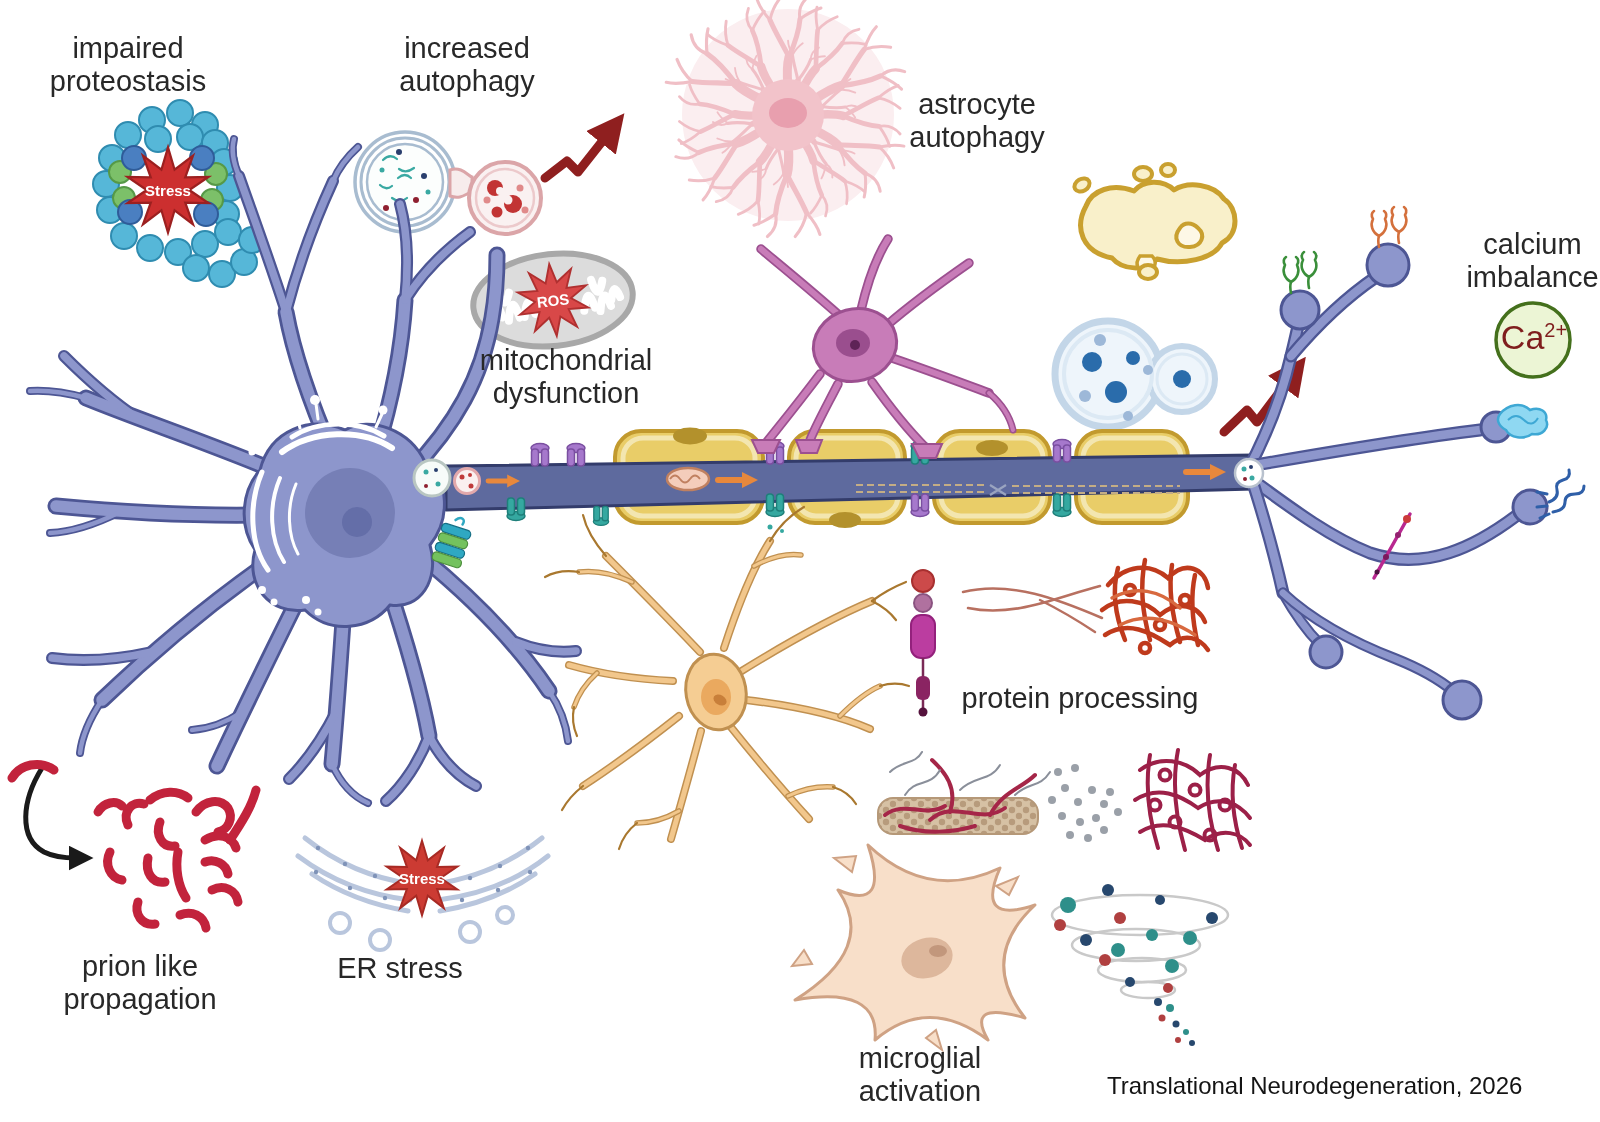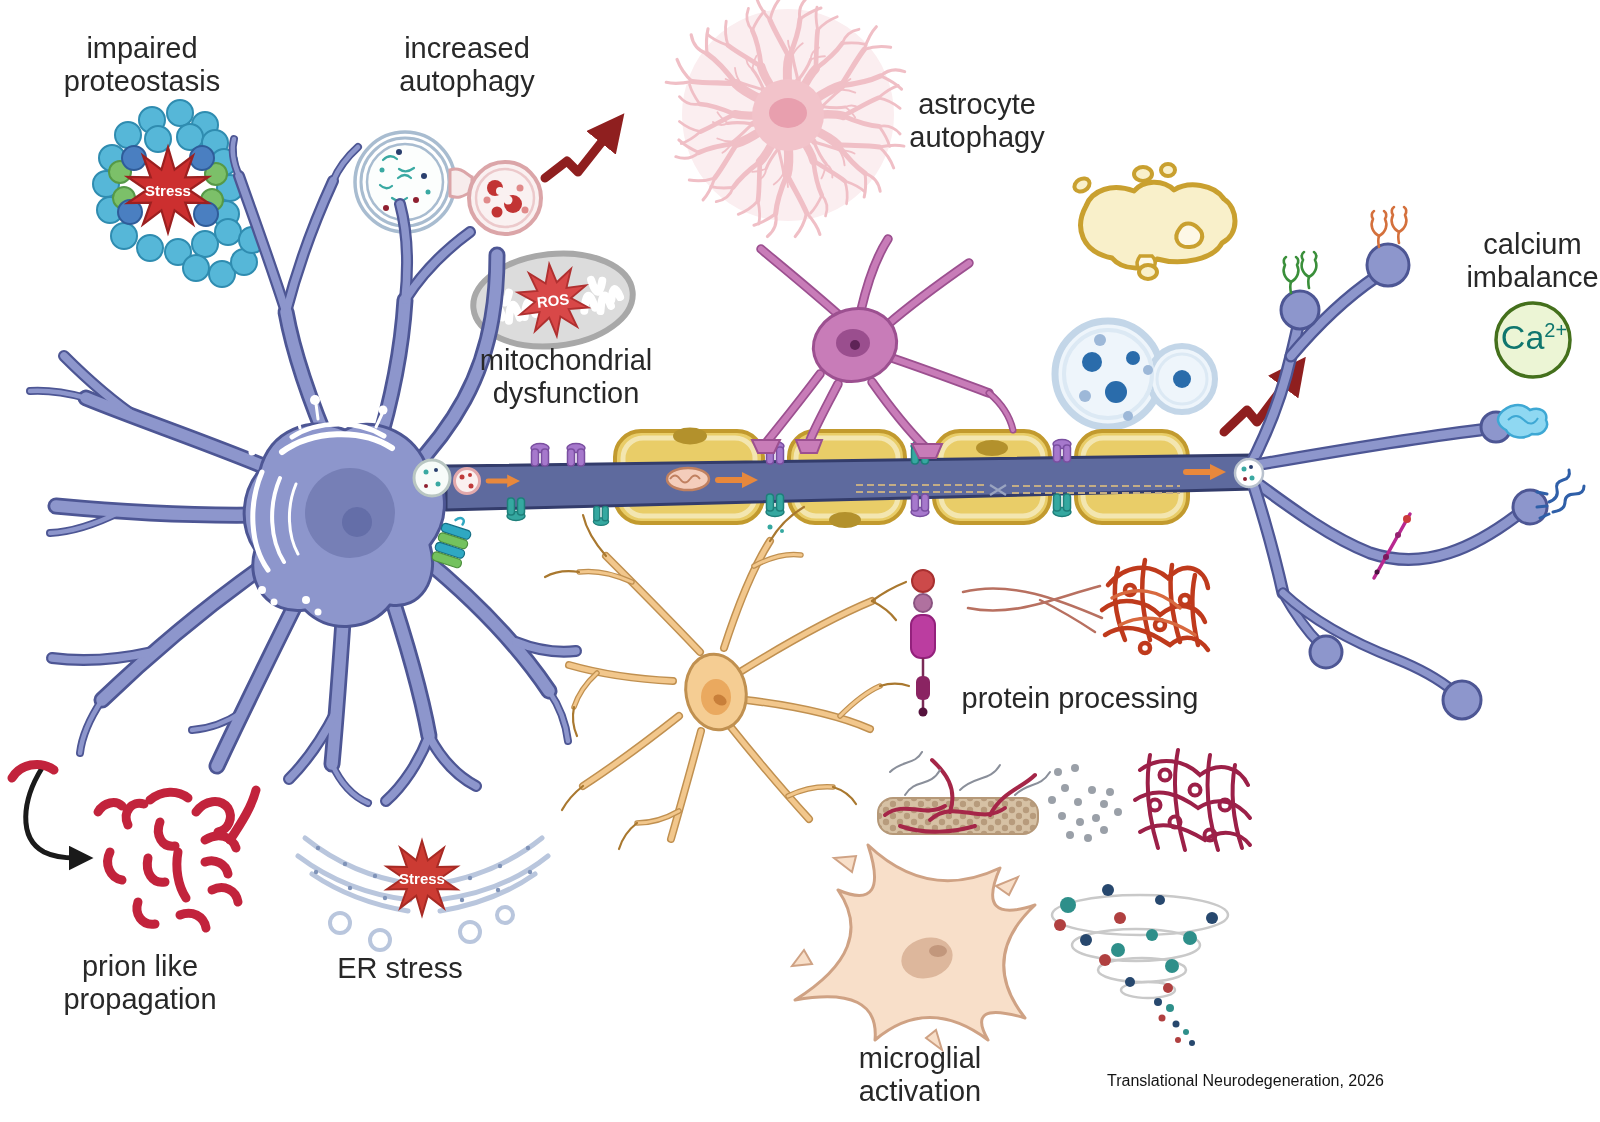--- a/index.html
+++ b/index.html
@@ -1,23 +1,23 @@
 <!DOCTYPE html>
 <html><head>
 <meta charset="utf-8">
 <style>
   body{margin:0;background:#fff}
   .stage{position:relative;width:1600px;height:1122px;background:#fff;overflow:hidden;
          font-family:"Liberation Sans",sans-serif}
   .stage svg{position:absolute;left:0;top:0}
   .lbl{position:absolute;font-size:29px;line-height:1.13;color:#282828;text-align:center}
   .nw{white-space:nowrap}
-  .cite{position:absolute;font-size:16px;color:#141414;text-align:left;white-space:nowrap}
+  .cite{position:absolute;font-size:24px;color:#141414;text-align:left;white-space:nowrap}
   .ca-label{position:absolute;left:1489px;top:318px;width:90px;text-align:center;
-            font-size:34px;color:#0f766e}
+            font-size:34px;color:#7f1d1d}
   .ca-label sup{font-size:20px}
   .stxt{font:bold 15px "Liberation Sans",sans-serif;fill:#fff;text-anchor:middle}
   .st{fill:none;stroke-linecap:round;stroke-linejoin:round}
   .uD{stroke:#4d5694}.uL{stroke:#8d96cc}
   .pD{stroke:#9c5090}.pL{stroke:#c87cb8}
   .oD{stroke:#c09050}.oL{stroke:#f2c78c}
   .oT{stroke:#a9782f;fill:none;stroke-linecap:round;stroke-width:2.2}
   .bt{fill:#8d96cc;stroke:#4d5694;stroke-width:3}
   .ab g, #ab{stroke:#f0bfc6;fill:none;stroke-linecap:round}
   .redln{stroke:#8f1f1f;stroke-width:9;fill:none;stroke-linecap:round;stroke-linejoin:round}
@@ -748,21 +748,21 @@
           <circle cx="1178" cy="1040" r="3" fill="#b04040"></circle>
     <circle cx="1192" cy="1043" r="3" fill="#27486e"></circle>
   </g>
 </g>
 
 <text x="168" y="196" class="stxt">Stress</text>
 <text x="553" y="306" class="stxt" transform="rotate(-6 553 300)">ROS</text>
 <text x="422" y="884" class="stxt">Stress</text>
 </svg>
 
-<div class="lbl" style="left:29px;top:32px;width:226px">impaired proteostasis</div>
+<div class="lbl" style="left:15px;top:32px;width:226px">impaired proteostasis</div>
 <div class="lbl" style="left:354px;top:32px;width:226px">increased autophagy</div>
 <div class="lbl" style="left:877px;top:88px;width:200px">astrocyte autophagy</div>
 <div class="lbl" style="left:1435px;top:228px;width:195px">calcium imbalance</div>
 <div class="lbl" style="left:456px;top:344px;width:220px">mitochondrial dysfunction</div>
 <div class="lbl nw" style="left:930px;top:682px;width:300px">protein processing</div>
 <div class="lbl" style="left:817px;top:1042px;width:206px">microglial activation</div>
 <div class="lbl nw" style="left:310px;top:952px;width:180px">ER stress</div>
 <div class="lbl" style="left:32px;top:950px;width:216px">prion like propagation</div>
 
 <div class="ca-label"><span>Ca</span><sup>2+</sup></div>

